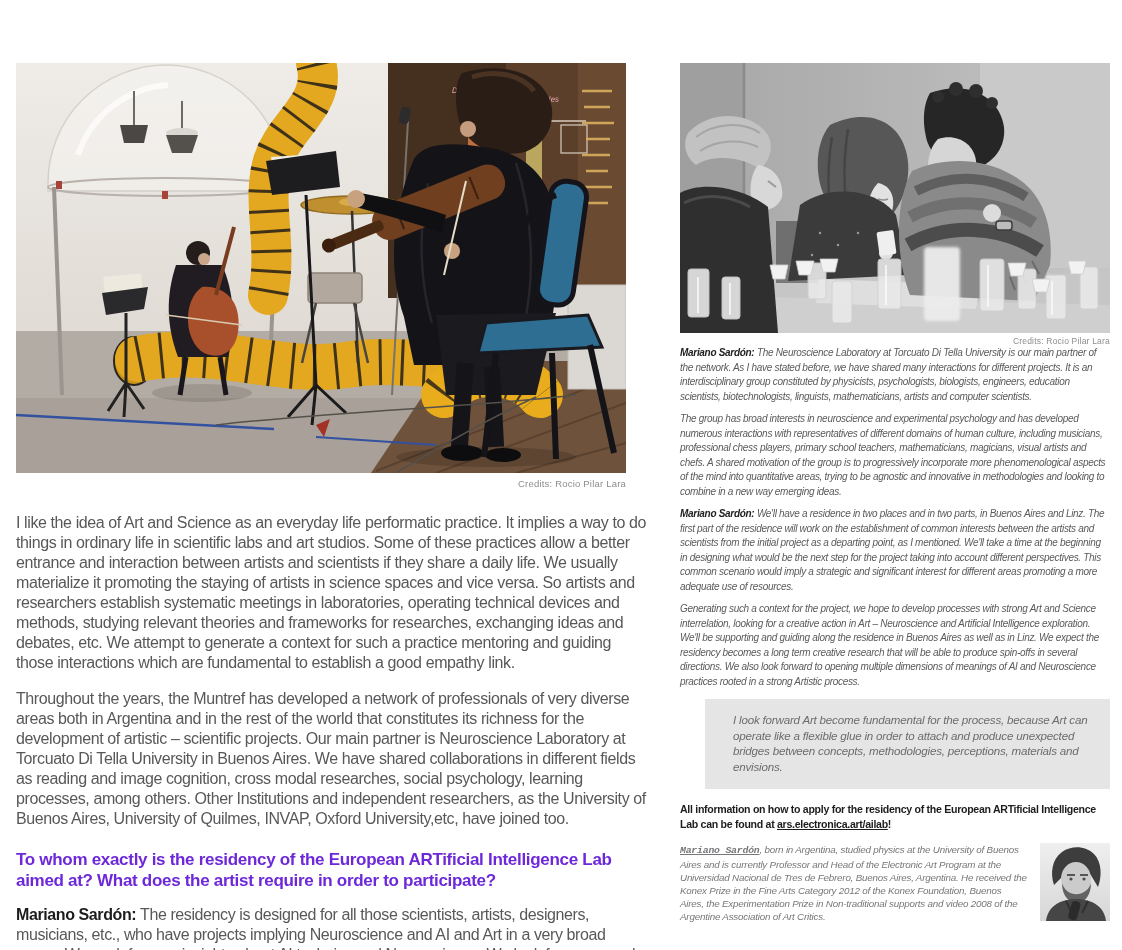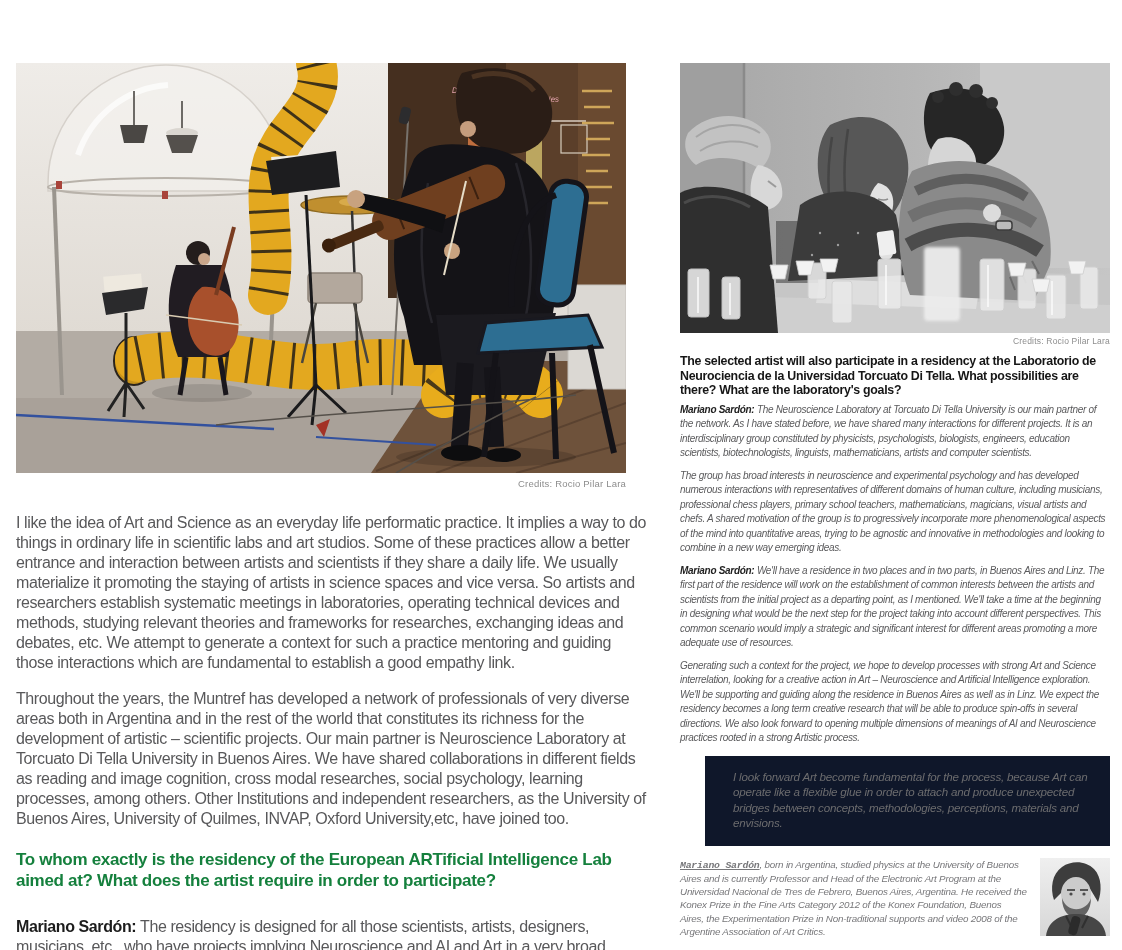--- a/index.html
+++ b/index.html
@@ -21,39 +21,39 @@
   .caption-r{width:430px;font-size:8.5px;margin-top:3px;}
 
   
   .body-l{
     font-size:16px;line-height:20px;letter-spacing:-0.4px;color:#58585a;
     margin:0 0 16px;
   }
   .body-l strong{color:#1c1c1c;font-weight:bold;}
   .first-l{margin-top:24px;}
   .q-l{
-    font-size:17px;line-height:21px;letter-spacing:-0.3px;color:#15803d;
-    font-weight:bold;margin:20px 0 26px;
+    font-size:17px;line-height:21px;letter-spacing:-0.3px;color:#6d28d9;
+    font-weight:bold;margin:20px 0 14px;
   }
 
   
   .q-r{
     font-size:12.4px;line-height:14.5px;letter-spacing:-0.3px;color:#161616;
     font-weight:bold;margin:8px 0 5px;
   }
   .q-r2{margin-top:12px;}
   .body-r{
     font-size:10px;line-height:14.5px;letter-spacing:-0.3px;color:#5a5a5c;
     margin:0 0 8px;
     font-style:italic;
   }
   .body-r strong{color:#222;font-weight:bold;}
 
   .quote{
-    background:#0f172a;margin:10px 0 0 25px;padding:13px 22px 15px 28px;
+    background:#e5e5e5;margin:10px 0 0 25px;padding:13px 22px 15px 28px;
     font-style:italic;color:#6c6c6e;font-size:11.6px;line-height:15.6px;
     letter-spacing:-0.2px;
   }
   .cta{
     margin:13px 0 0;font-size:10.6px;line-height:14.5px;letter-spacing:-0.3px;
     font-weight:bold;color:#1d1d1d;
   }
   .cta a{color:#1d1d1d;text-decoration:underline;cursor:pointer;}
 
   .bio{display:flex;gap:13px;margin-top:12px;align-items:flex-start;}
@@ -269,29 +269,29 @@
           <path d="M116,198 l18,0 -3,14 -12,0 Z"></path>
           <path d="M140,196 l18,0 -3,13 -12,0 Z"></path>
         <path d="M328,200 l18,0 -3,13 -12,0 Z"></path>
           <path d="M388,198 l18,0 -3,13 -12,0 Z"></path>
           <path d="M352,216 l18,0 -3,13 -12,0 Z"></path>
       </g>
       <path d="M18,214 v36 M50,220 v32 M206,202 v40 M308,202 v42 M372,218 v34" stroke="#fafafa" stroke-width="2" opacity="0.8"></path>
     </svg>
     <p class="caption caption-r">Credits: Rocio Pilar Lara</p>
 
-    <h3 class="q-r">The selected artist will also participate in a residency at the Laboratorio de Neurociencia de la Universidad Torcuato Di Tella. What possibilities are there? What are the laboratory's goals?</h3>
     <p class="body-r"><strong>Mariano Sardón:</strong><span> The Neuroscience Laboratory at Torcuato Di Tella University is our main partner of the network. As I have stated before, we have shared many interactions for different projects. It is an interdisciplinary group constituted by physicists, psychologists, biologists, engineers, education scientists, biotechnologists, linguists, mathematicians, artists and computer scientists.</span></p>
     <p class="body-r">The group has broad interests in neuroscience and experimental psychology and has developed numerous interactions with representatives of different domains of human culture, including musicians, professional chess players, primary school teachers, mathematicians, magicians, visual artists and chefs. A shared motivation of the group is to progressively incorporate more phenomenological aspects of the mind into quantitative areas, trying to be agnostic and innovative in methodologies and looking to combine in a new way emerging ideas.</p>
 
     <p class="body-r"><strong>Mariano Sardón:</strong><span> We'll have a residence in two places and in two parts, in Buenos Aires and Linz. The first part of the residence will work on the establishment of common interests between the artists and scientists from the initial project as a departing point, as I mentioned. We'll take a time at the beginning in designing what would be the next step for the project taking into account different perspectives. This common scenario would imply a strategic and significant interest for different areas promoting a more adequate use of resources.</span></p>
     <p class="body-r">Generating such a context for the project, we hope to develop processes with strong Art and Science interrelation, looking for a creative action in Art – Neuroscience and Artificial Intelligence exploration. We'll be supporting and guiding along the residence in Buenos Aires as well as in Linz. We expect the residency becomes a long term creative research that will be able to produce spin-offs in several directions. We also look forward to opening multiple dimensions of meanings of AI and Neuroscience practices rooted in a strong Artistic process.</p>
 
     <blockquote class="quote">I look forward Art become fundamental for the process, because Art can operate like a flexible glue in order to attach and produce unexpected bridges between concepts, methodologies, perceptions, materials and envisions.</blockquote>
 
+    <p class="cta"><span>All information on how to apply for the residency of the European ARTificial Intelligence Lab can be found at </span><a href="#">ars.electronica.art/ailab</a><span>!</span></p>
 
     <div class="bio">
       <p class="bio-text"><span class="bio-name">Mariano Sardón</span><span>, born in Argentina, studied physics at the University of Buenos Aires and is currently Professor and Head of the Electronic Art Program at the Universidad Nacional de Tres de Febrero, Buenos Aires, Argentina. He received the Konex Prize in the Fine Arts Category 2012 of the Konex Foundation, Buenos Aires, the Experimentation Prize in Non-traditional supports and video 2008 of the Argentine Association of Art Critics.</span></p>
       <svg class="portrait" width="70" height="78" viewBox="0 0 70 78">
         <defs>
           <linearGradient id="pg" x1="0" y1="0" x2="0" y2="1">
             <stop offset="0" stop-color="#efefef"></stop>
               <stop offset="1" stop-color="#d7d7d7"></stop>
           </linearGradient>
         </defs>

